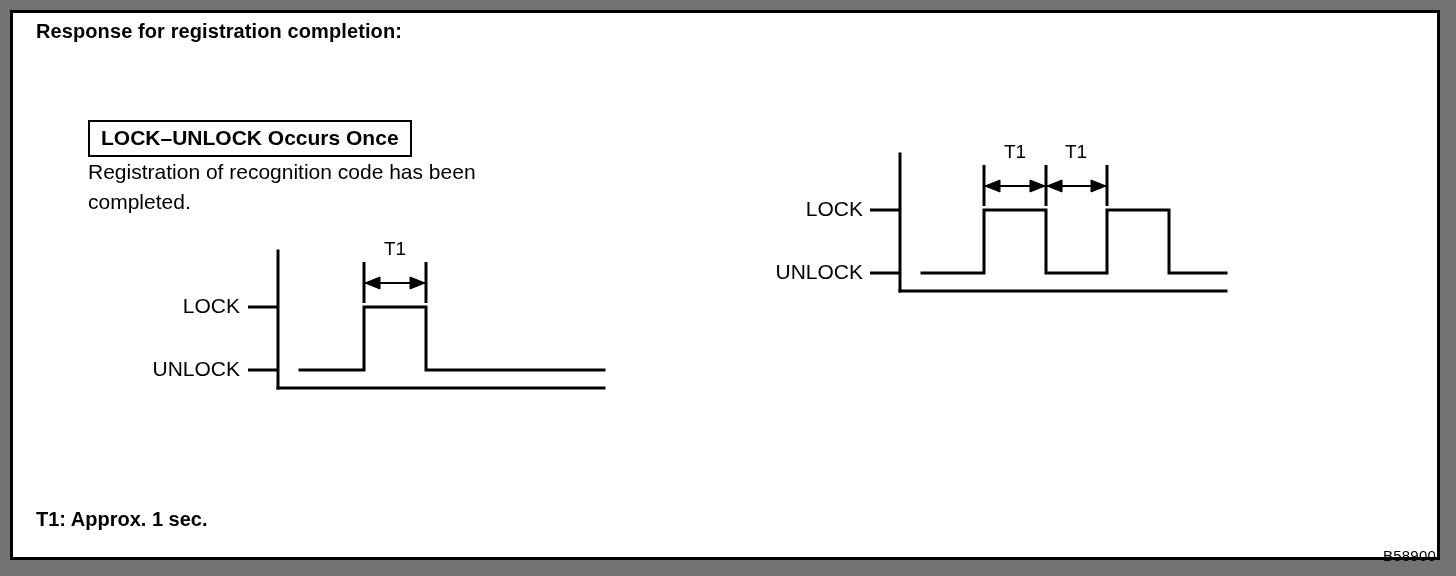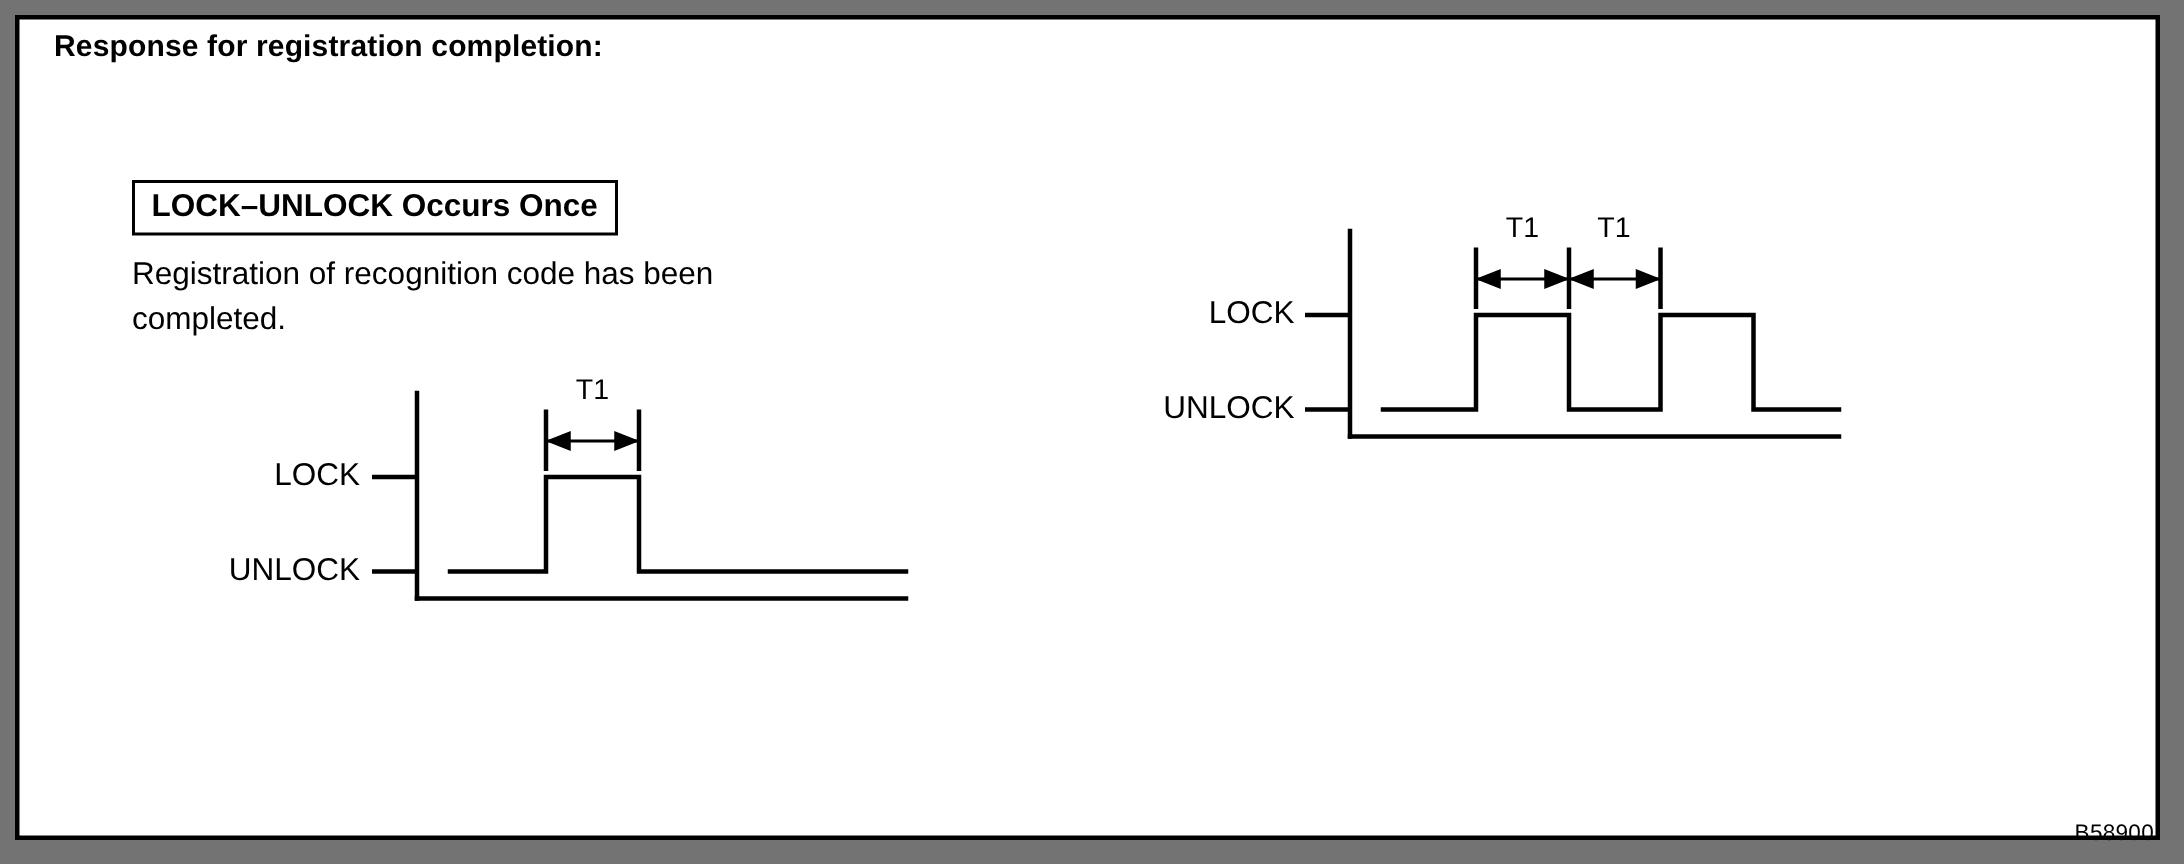--- a/index.html
+++ b/index.html
@@ -49,21 +49,20 @@
     display: inline-block;
     border: 2px solid #000000;
     box-sizing: border-box;
     padding: 4px 11px 5px 11px;
     font-size: 21px;
     font-weight: bold;
     white-space: nowrap;
     line-height: 1.12;
   }
   .case-desc {
-    margin-top: 11px;
     font-size: 21px;
     font-weight: normal;
     line-height: 1.45;
     max-width: 470px;
   }
   .wave-wrap {
     margin-top: 14px;
   }
   .wave-wrap svg {
     display: block;
@@ -202,15 +201,16 @@
         <path class="wv-arrow" d="M 329 52 L 388 52"></path>
         <polygon class="wv-arrowhead" points="329,52 344,46 344,58"></polygon>
         <polygon class="wv-arrowhead" points="388,52 373,46 373,58"></polygon>
 
         <text class="wv-dim-label" x="297" y="24">T1</text>
         <text class="wv-dim-label" x="358" y="24">T1</text>
       </svg>
     </div>
   </div>
 
+  <div class="footnote">T1: Approx. 1 sec.</div>
 
   <div class="ref-code">B58900</div>
 </div>
 
 </body></html>

